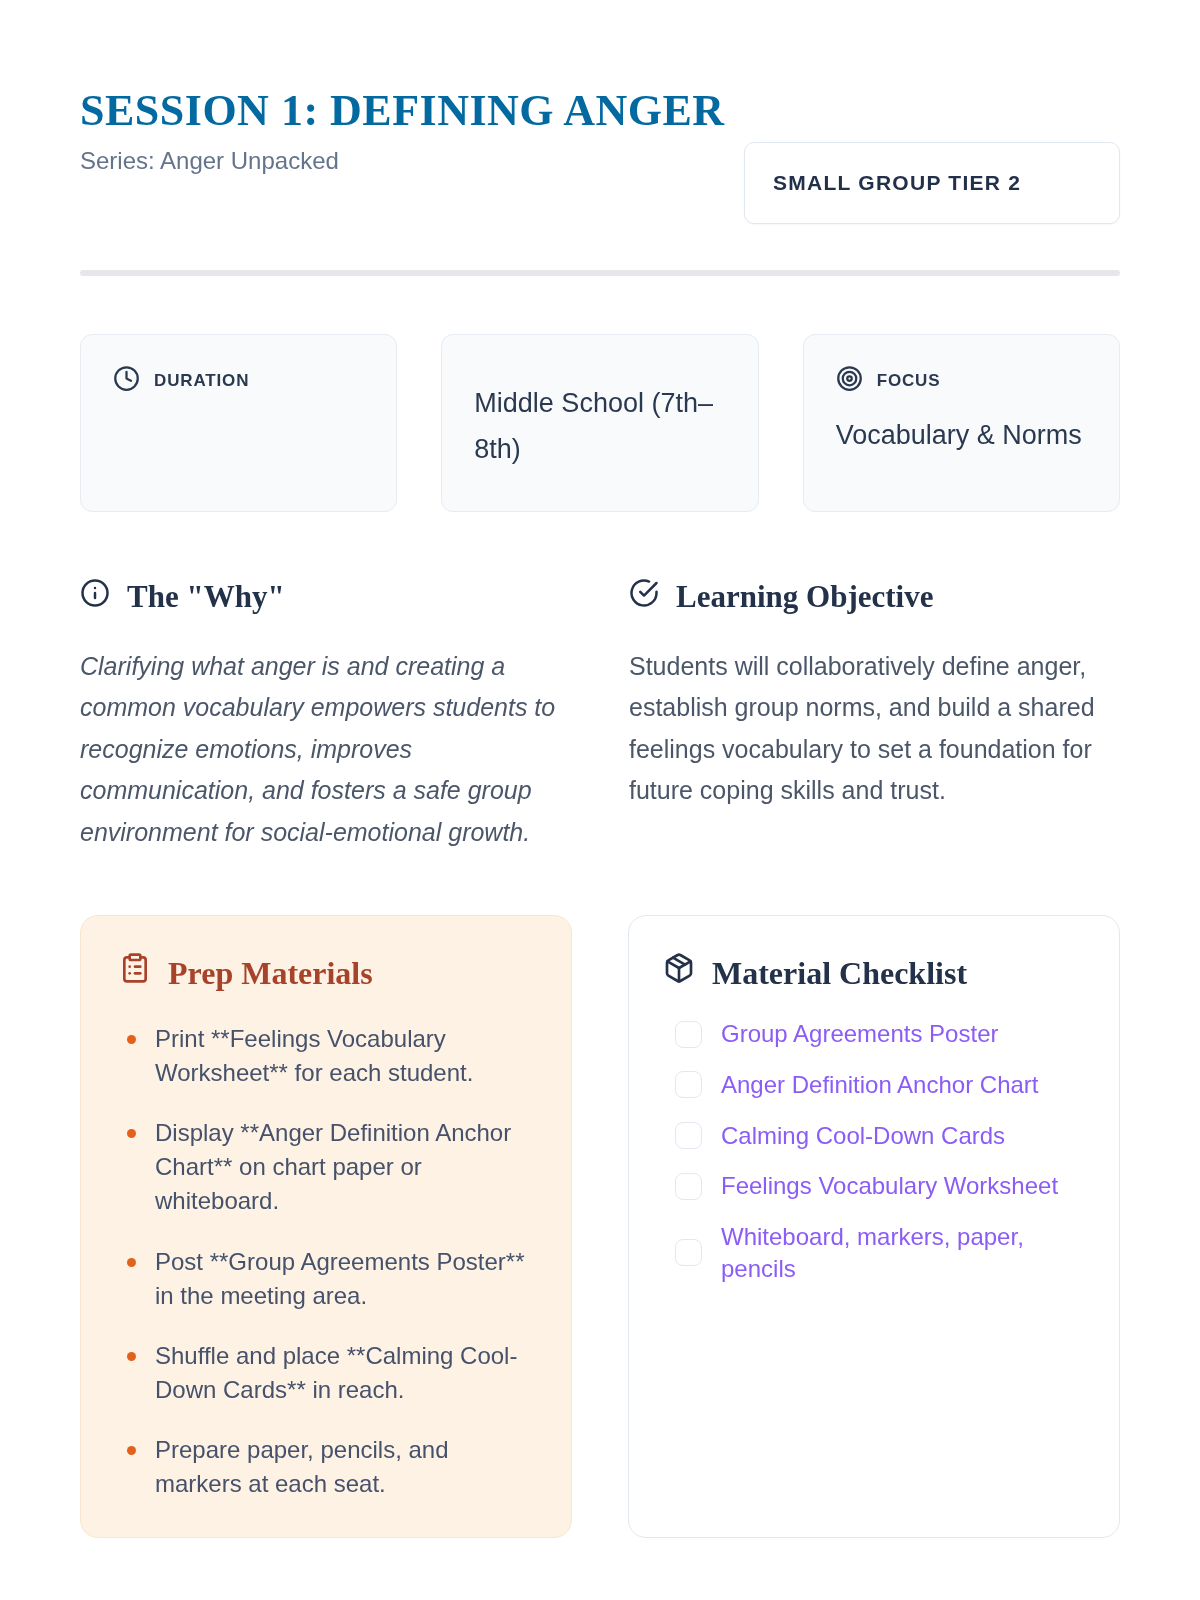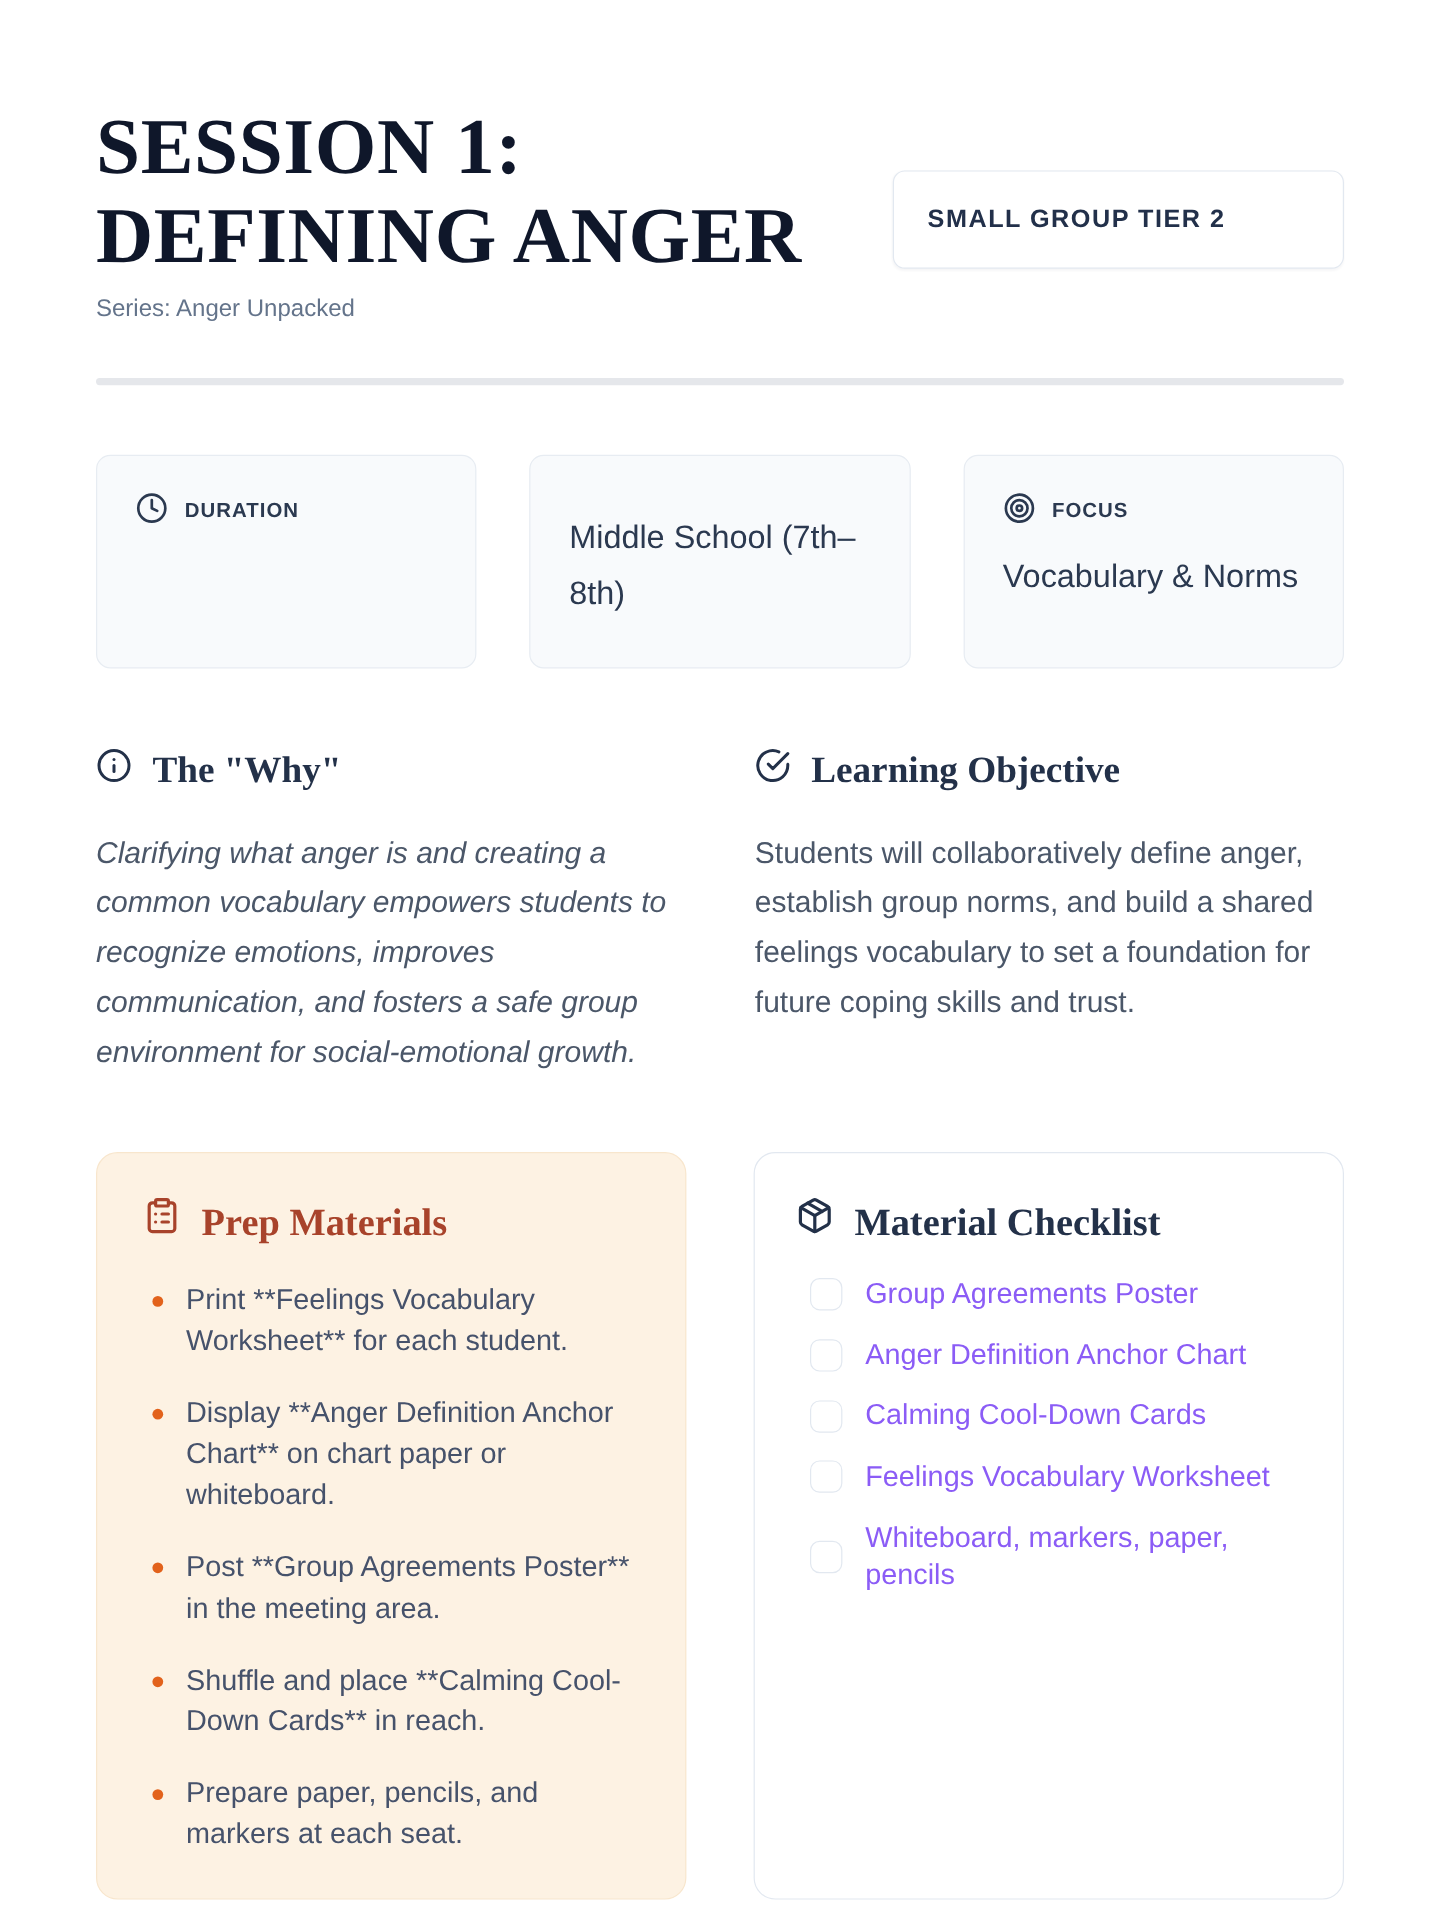--- a/index.html
+++ b/index.html
@@ -4,24 +4,24 @@
 <style>
   * { box-sizing: border-box; margin: 0; padding: 0; }
   html, body { width: 1200px; height: 1600px; background: #ffffff; overflow: hidden; }
   body { font-family: "Liberation Sans", sans-serif; color: #2b3950; }
   .page { padding: 86px 80px 0 80px; }
 
   
   .header { display: flex; justify-content: space-between; align-items: flex-start; }
   .title {
     font-family: "Liberation Serif", "DejaVu Serif", serif;
-    font-size: 66px; line-height: 1.12; font-weight: 700;
-    color: #0f172a; max-width: 690px; letter-spacing: 0.5px;
-  }
-  .series { margin-top: 12px; font-size: 20px; color: #64748b; font-weight: 500; }
+    font-size: 44px; line-height: 1.12; font-weight: 700;
+    color: #0369a1; max-width: 690px; letter-spacing: 0.5px;
+  }
+  .series { margin-top: 12px; font-size: 24px; color: #64748b; font-weight: 500; }
   .badge {
     margin-top: 56px; width: 376px; flex: none;
     border: 1px solid #e2e8f0; border-radius: 10px;
     padding: 20px 28px; background: #fff;
     font-size: 21px; font-weight: 700; letter-spacing: 0.06em;
     color: #22304a; line-height: 1.9;
     box-shadow: 0 1px 2px rgba(15,23,42,.04);
   }
 
   .divider { margin-top: 46px; height: 6px; background: #e5e7eb; border-radius: 3px; }

